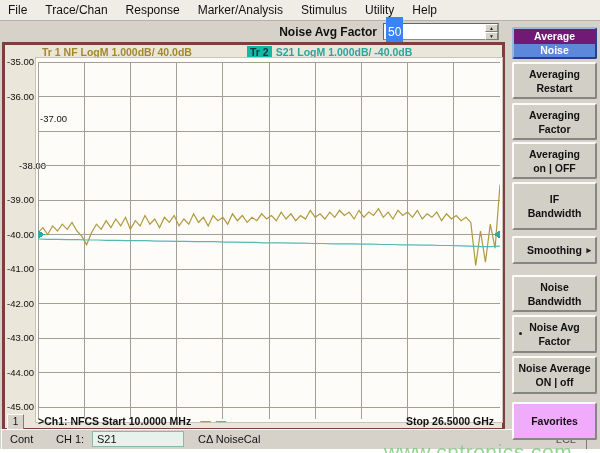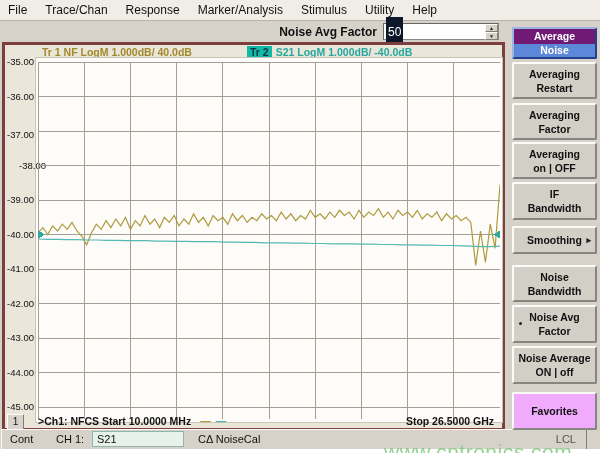--- a/index.html
+++ b/index.html
@@ -17,21 +17,21 @@
   .menu-item{padding:0 9px;white-space:nowrap;cursor:default;}
   .menu-item:first-child{padding-left:8px;}
   
   .toolbar{position:absolute;left:0;top:21px;width:505px;height:23px;background:#d6d2ca;}
   .naf-label{position:absolute;right:128px;top:4px;font-size:12px;font-weight:bold;white-space:nowrap;}
   .naf-input{
     position:absolute;right:6px;top:2px;width:116px;height:17px;background:#fff;
     border:1px solid #888;border-top-color:#666;border-left-color:#666;
     font-size:12px;line-height:17px;padding-left:2px;box-sizing:border-box;
   }
-  .naf-value{background:#0f172a;color:#fff;padding:8px 2px;}
+  .naf-value{background:#3b82f6;color:#fff;padding:8px 2px;}
   .spinner{position:absolute;right:7px;top:3px;width:13px;height:15px;display:flex;flex-direction:column;}
   .spin-btn{
     flex:1;background:#d6d2ca;border:1px solid;border-color:#fbfbf8 #7e7e78 #7e7e78 #fbfbf8;
     font-size:5px;line-height:6px;text-align:center;color:#222;padding:0;
   }
   
   .display{
     position:absolute;left:2px;top:42px;width:503px;height:389px;box-sizing:border-box;
     border:3px solid #7d3e3e;background:#eae6da;
   }
@@ -83,21 +83,21 @@
     display:flex;flex-direction:column;justify-content:center;line-height:14px;cursor:default;
   }
   .sb-btn.blue{padding:0;border-color:#9db6e0 #23408a #23408a #9db6e0;}
   .sb-btn.blue .l1{background:#701a75;color:#fff;display:block;line-height:15px;}
   .sb-btn.blue .l2{background:#5d87d8;color:#fff;display:block;line-height:13px;}
   .sb-btn.light{background:#f0abfc;}
   .bullet-dot{position:absolute;left:5px;top:50%;width:3px;height:3px;margin-top:-2px;border-radius:50%;background:#222;}
   .submenu-arrow{position:absolute;right:4px;top:50%;margin-top:-7px;font-size:9px;color:#222;}
   .h32{height:32px;margin-bottom:3px;} .h37a{height:37px;margin-bottom:4px;}
   .h37b{height:37px;margin-bottom:2px;} .h37c{height:37px;margin-bottom:3px;}
-  .h38a{height:38px;margin-bottom:6px;} .h28{height:28px;margin-bottom:11px;}
+  .h38a{height:48px;margin-bottom:6px;} .h28{height:28px;margin-bottom:11px;}
   .h37d{height:37px;margin-bottom:3px;} .h38b{height:38px;margin-bottom:3px;}
   .h38c{height:38px;margin-bottom:8px;} .h38d{height:38px;}
 </style>
 </head>
 <body>
 
 <div class="menubar">
   <span class="menu-item">File</span>
   <span class="menu-item">Trace/Chan</span>
   <span class="menu-item">Response</span>
@@ -119,21 +119,21 @@
 <div class="display">
   <div class="tracebar">
     <span class="tr1-label">Tr 1  NF LogM 1.000dB/  40.0dB</span>
     <span class="tr2-group"><span class="tr2-badge">Tr 2</span><span class="tr2-label">S21 LogM 1.000dB/  -40.0dB</span></span>
   </div>
 
   <div class="plotbg"></div>
   <div>
       <div class="ylabel" style="top: 11px;">-35.00</div>
       <div class="ylabel" style="top: 45.5px;">-36.00</div>
-      <div class="ylabel" style="top: 84px;">-37.00</div>
+      <div class="ylabel" style="top: 68px; padding-left: 33px;">-37.00</div>
       <div class="ylabel" style="top: 114.5px; padding-left: 12px;">-38.00</div>
       <div class="ylabel" style="top: 149px;">-39.00</div>
       <div class="ylabel" style="top: 183.5px;">-40.00</div>
       <div class="ylabel" style="top: 218px;">-41.00</div>
       <div class="ylabel" style="top: 252.5px;">-42.00</div>
       <div class="ylabel" style="top: 287px;">-43.00</div>
       <div class="ylabel" style="top: 321.5px;">-44.00</div>
       <div class="ylabel" style="top: 356px;">-45.00</div>
     </div>
   <svg class="plot-svg" width="462" height="357" viewBox="0 0 462 357" shape-rendering="crispEdges">

